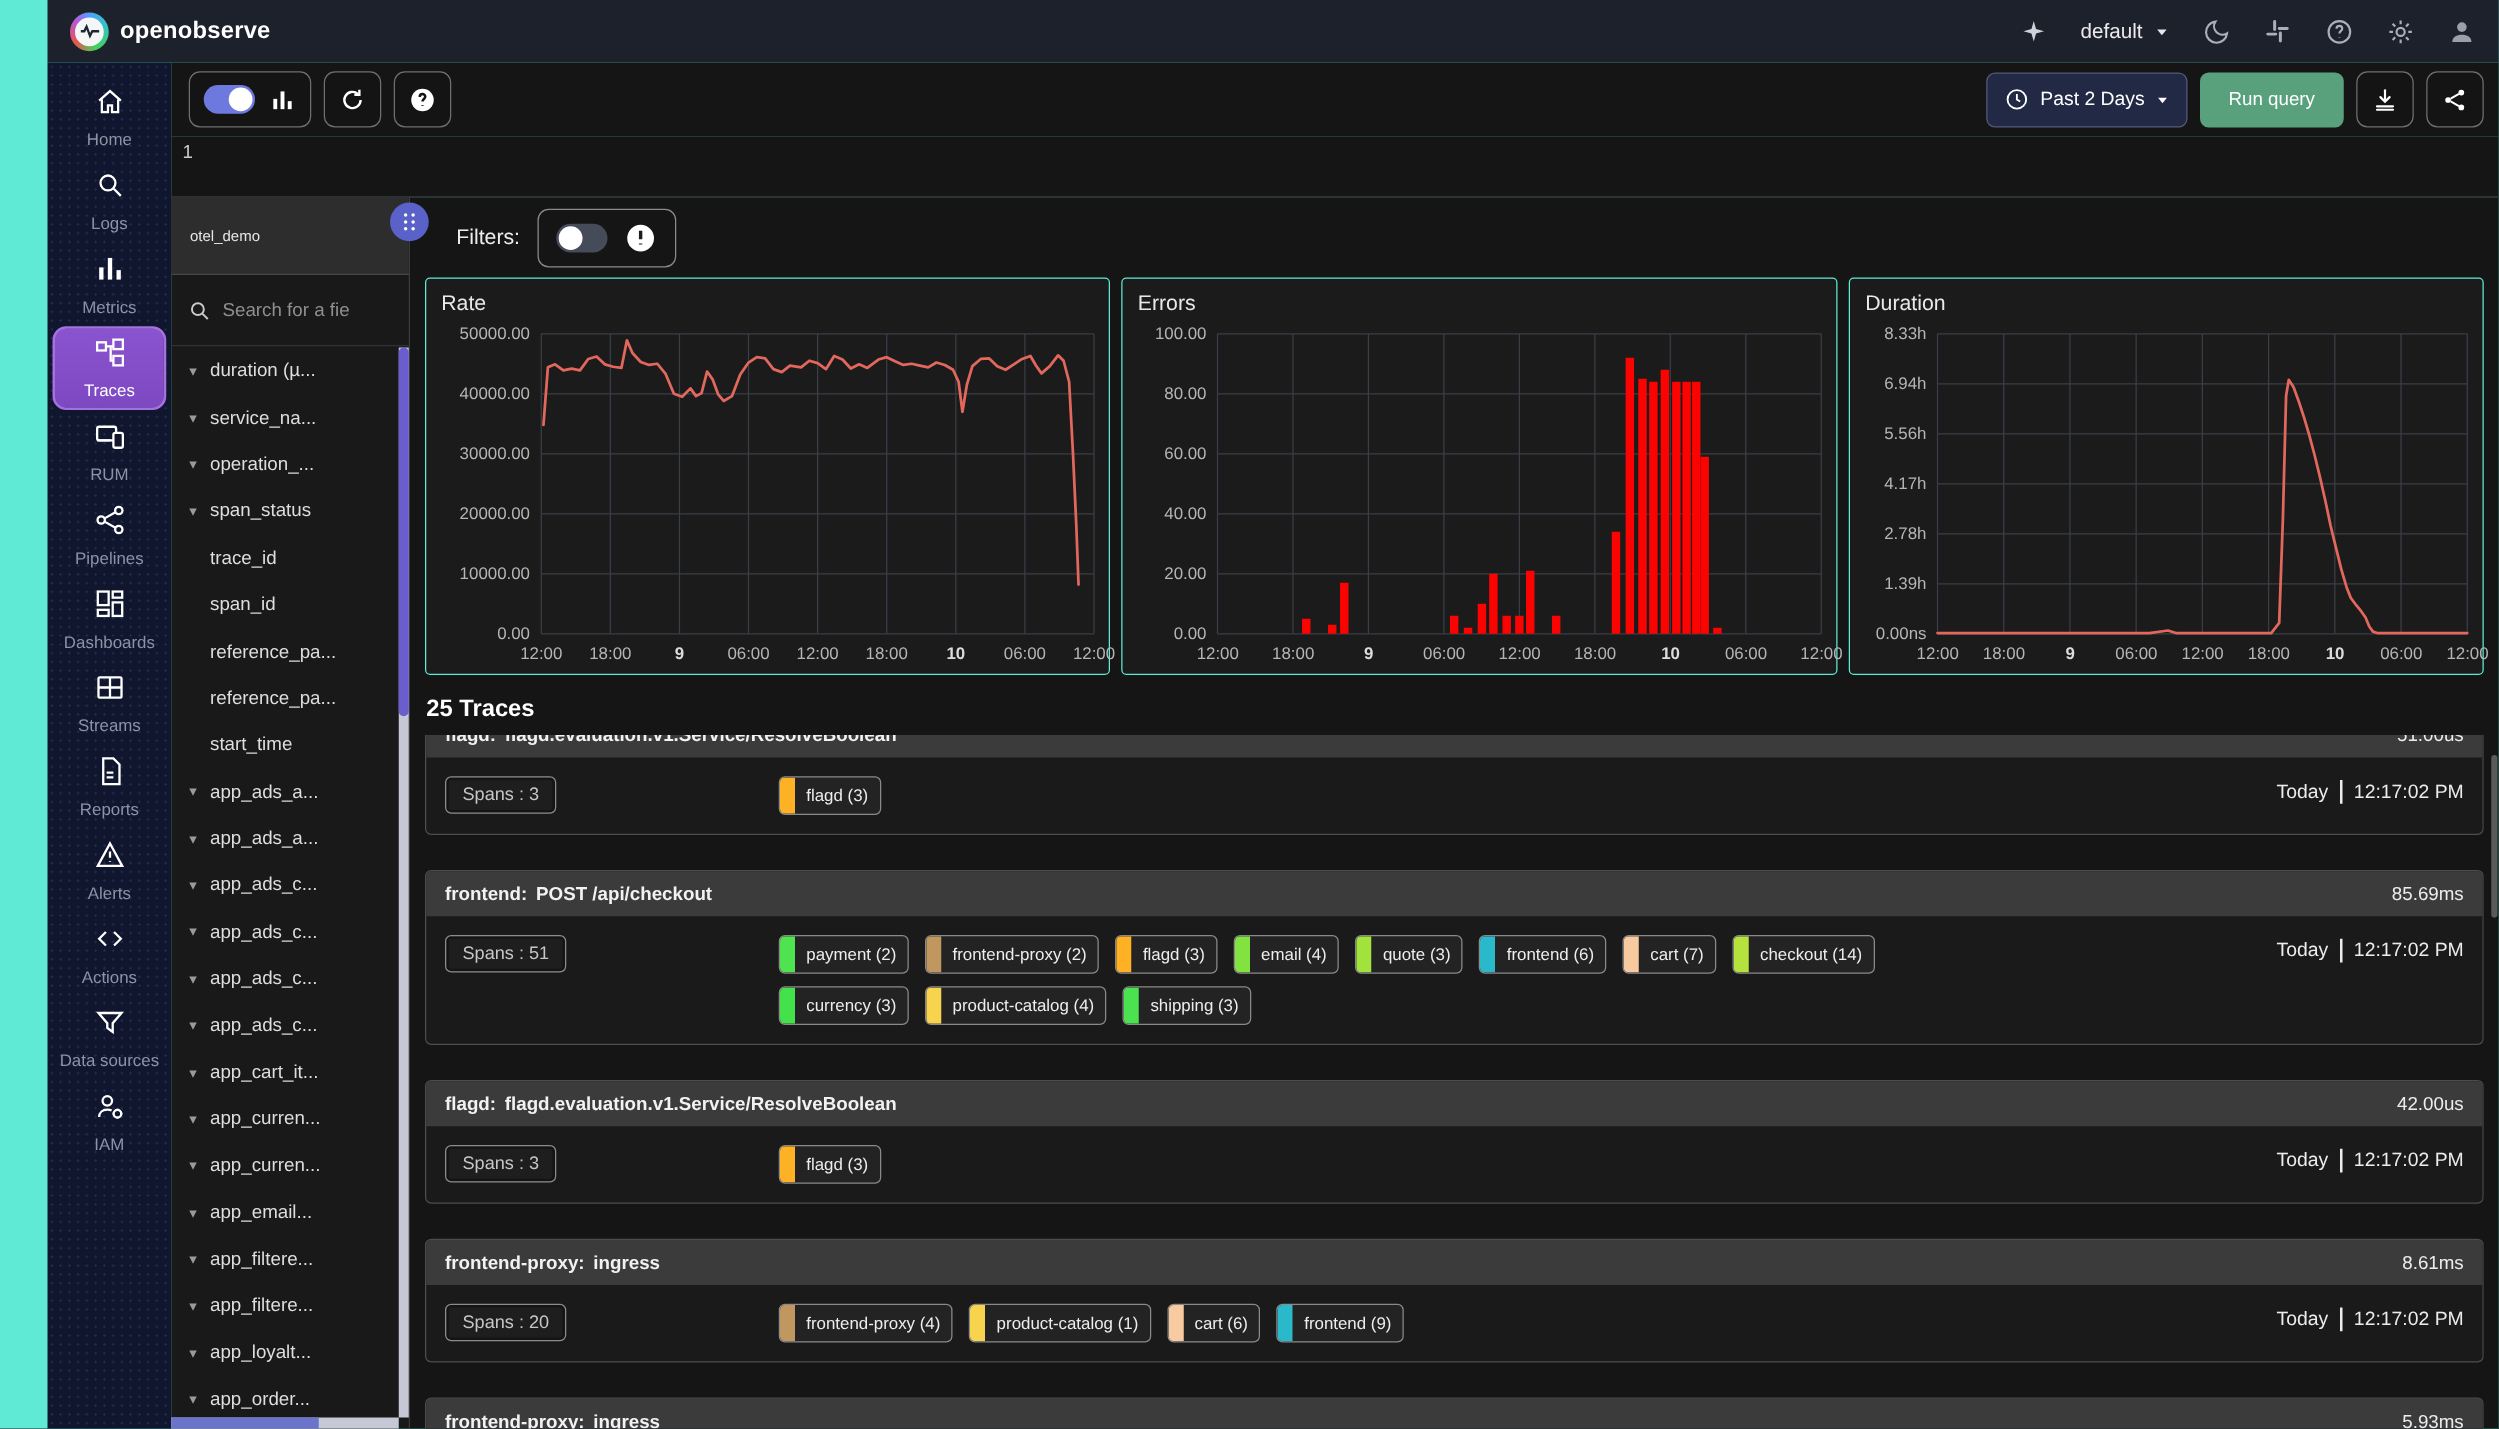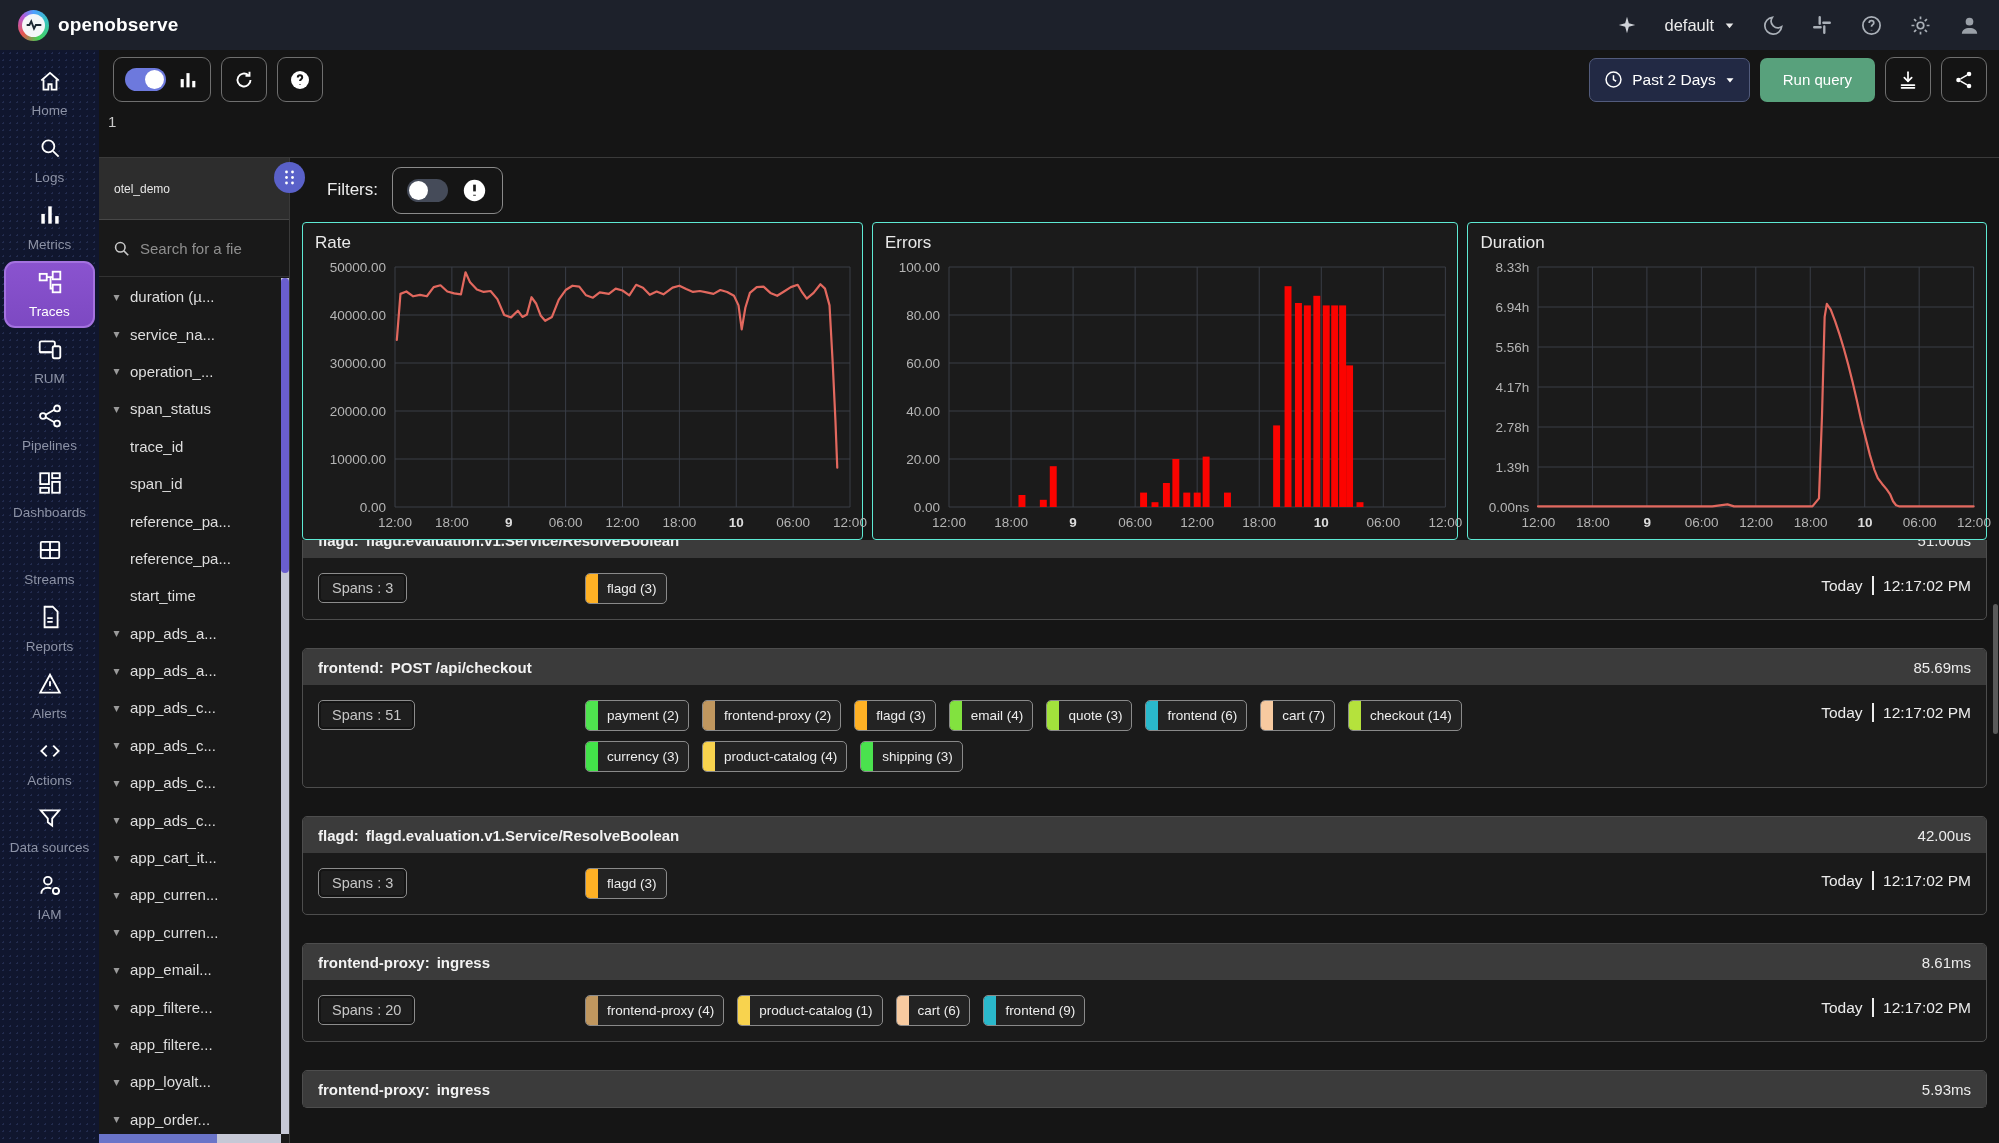--- a/index.html
+++ b/index.html
@@ -1,18 +1,18 @@
 <!DOCTYPE html>
 <html><head>
 <meta charset="utf-8">
 <style>
   * { margin:0; padding:0; box-sizing:border-box; }
   html,body { background:#0e0e0e; }
   body { width:1999px; height:1143px; font-family:"Liberation Sans", sans-serif; overflow:hidden; color:#e8e8e8; }
-  .app { width:1999px; height:1143px; display:flex; flex-direction:column; background:#fdba74; }
+  .app { width:1999px; height:1143px; display:flex; flex-direction:column; background:#5eead4;padding-left:38px; }
 
   
   .header { height:50px; background:#1d212b; display:flex; align-items:center; padding:0 18px; flex-shrink:0; }
   .brand { display:flex; align-items:center; gap:9px; }
   .logo { width:31px; height:31px; border-radius:50%; background:conic-gradient(#4fa0ff,#35c3c0 70deg,#43d158 160deg,#e8554d 230deg,#b659d8 310deg,#4fa0ff); position:relative; }
   .logo .inner { position:absolute; inset:4px; background:#f4f6f8; border-radius:50%; display:flex; align-items:center; justify-content:center; }
   .brand-name { font-size:19px; font-weight:bold; color:#fff; letter-spacing:.2px; }
   .header-right { margin-left:auto; display:flex; align-items:center; gap:25px; }
   .h-icon { width:24px; height:24px; display:flex; align-items:center; justify-content:center; cursor:pointer; }
   .h-icon svg { stroke:#aab0b8; fill:none; stroke-width:1.8; }
@@ -669,20 +669,21 @@
                   <div class="x-tick" style="left: 37.5%;">06:00</div>
                   <div class="x-tick" style="left: 50%;">12:00</div>
                   <div class="x-tick" style="left: 62.5%;">18:00</div>
                   <div class="x-tick bold" style="left: 75%;">10</div>
                   <div class="x-tick" style="left: 87.5%;">06:00</div>
                   <div class="x-tick" style="left: 100%;">12:00</div>
                 </div>
             </div>
           </div>
 
+          <div class="traces-head">25 Traces</div>
           <div class="trace-list">
   <div class="trace-card">
     <div class="tc-head">
       <span class="tc-title"><span class="svc">flagd:</span><span class="op">flagd.evaluation.v1.Service/ResolveBoolean</span></span>
       <span class="tc-dur">51.00us</span>
     </div>
     <div class="tc-body">
       <div class="tc-spans"><span class="spans-chip">Spans : 3</span></div>
       <div class="tc-chips">
                     <div class="chip-row">

